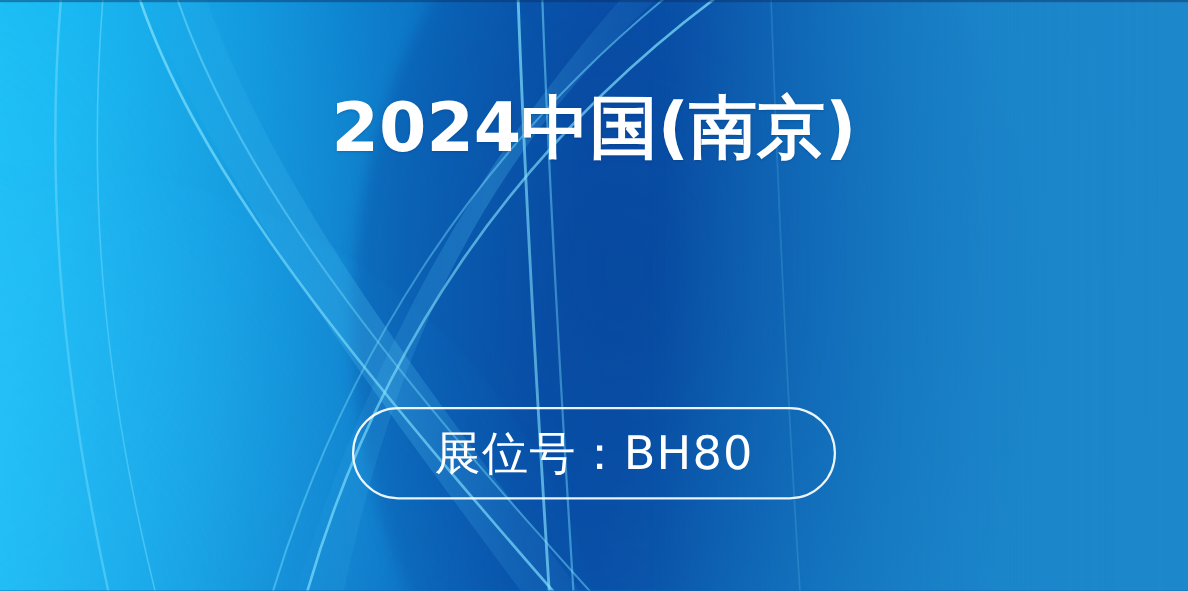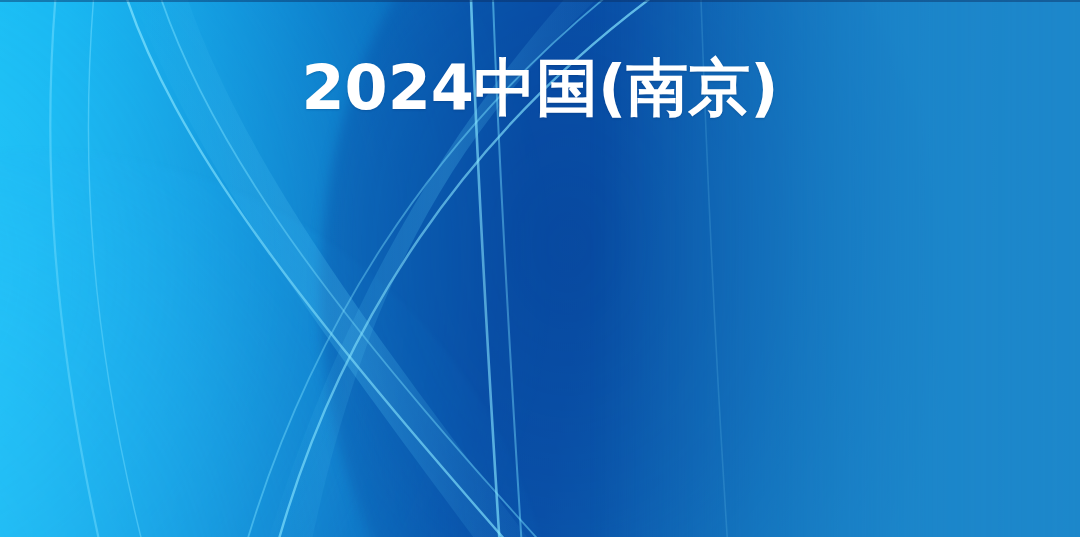--- a/index.html
+++ b/index.html
@@ -106,21 +106,21 @@
     position: absolute;
     inset: 0;
     display: flex;
     flex-direction: column;
     align-items: center;
     justify-content: flex-start;
   }
   .title-block {
     width: 100%;
     text-align: center;
-    margin-top: 56px;
+    margin-top: 84px;
   }
   .title-line {
     color: #ffffff;
     font-weight: bold;
     letter-spacing: 0px;
     line-height: 1.02;
     text-shadow: 0 1px 2px rgba(0,40,90,0.25);
     white-space: nowrap;
   }
   .title-line-1 {
@@ -213,14 +213,17 @@
   </svg>
 
   <div class="top-hairline"></div>
 
   <div class="content">
     <div class="title-block">
       <div class="title-line title-line-1">2024中国(南京)</div>
     </div>
   </div>
 
+  <div class="badge-wrap">
+    <div class="badge">展位号：BH80</div>
+  </div>
 
 </div>
 
 </body></html>

